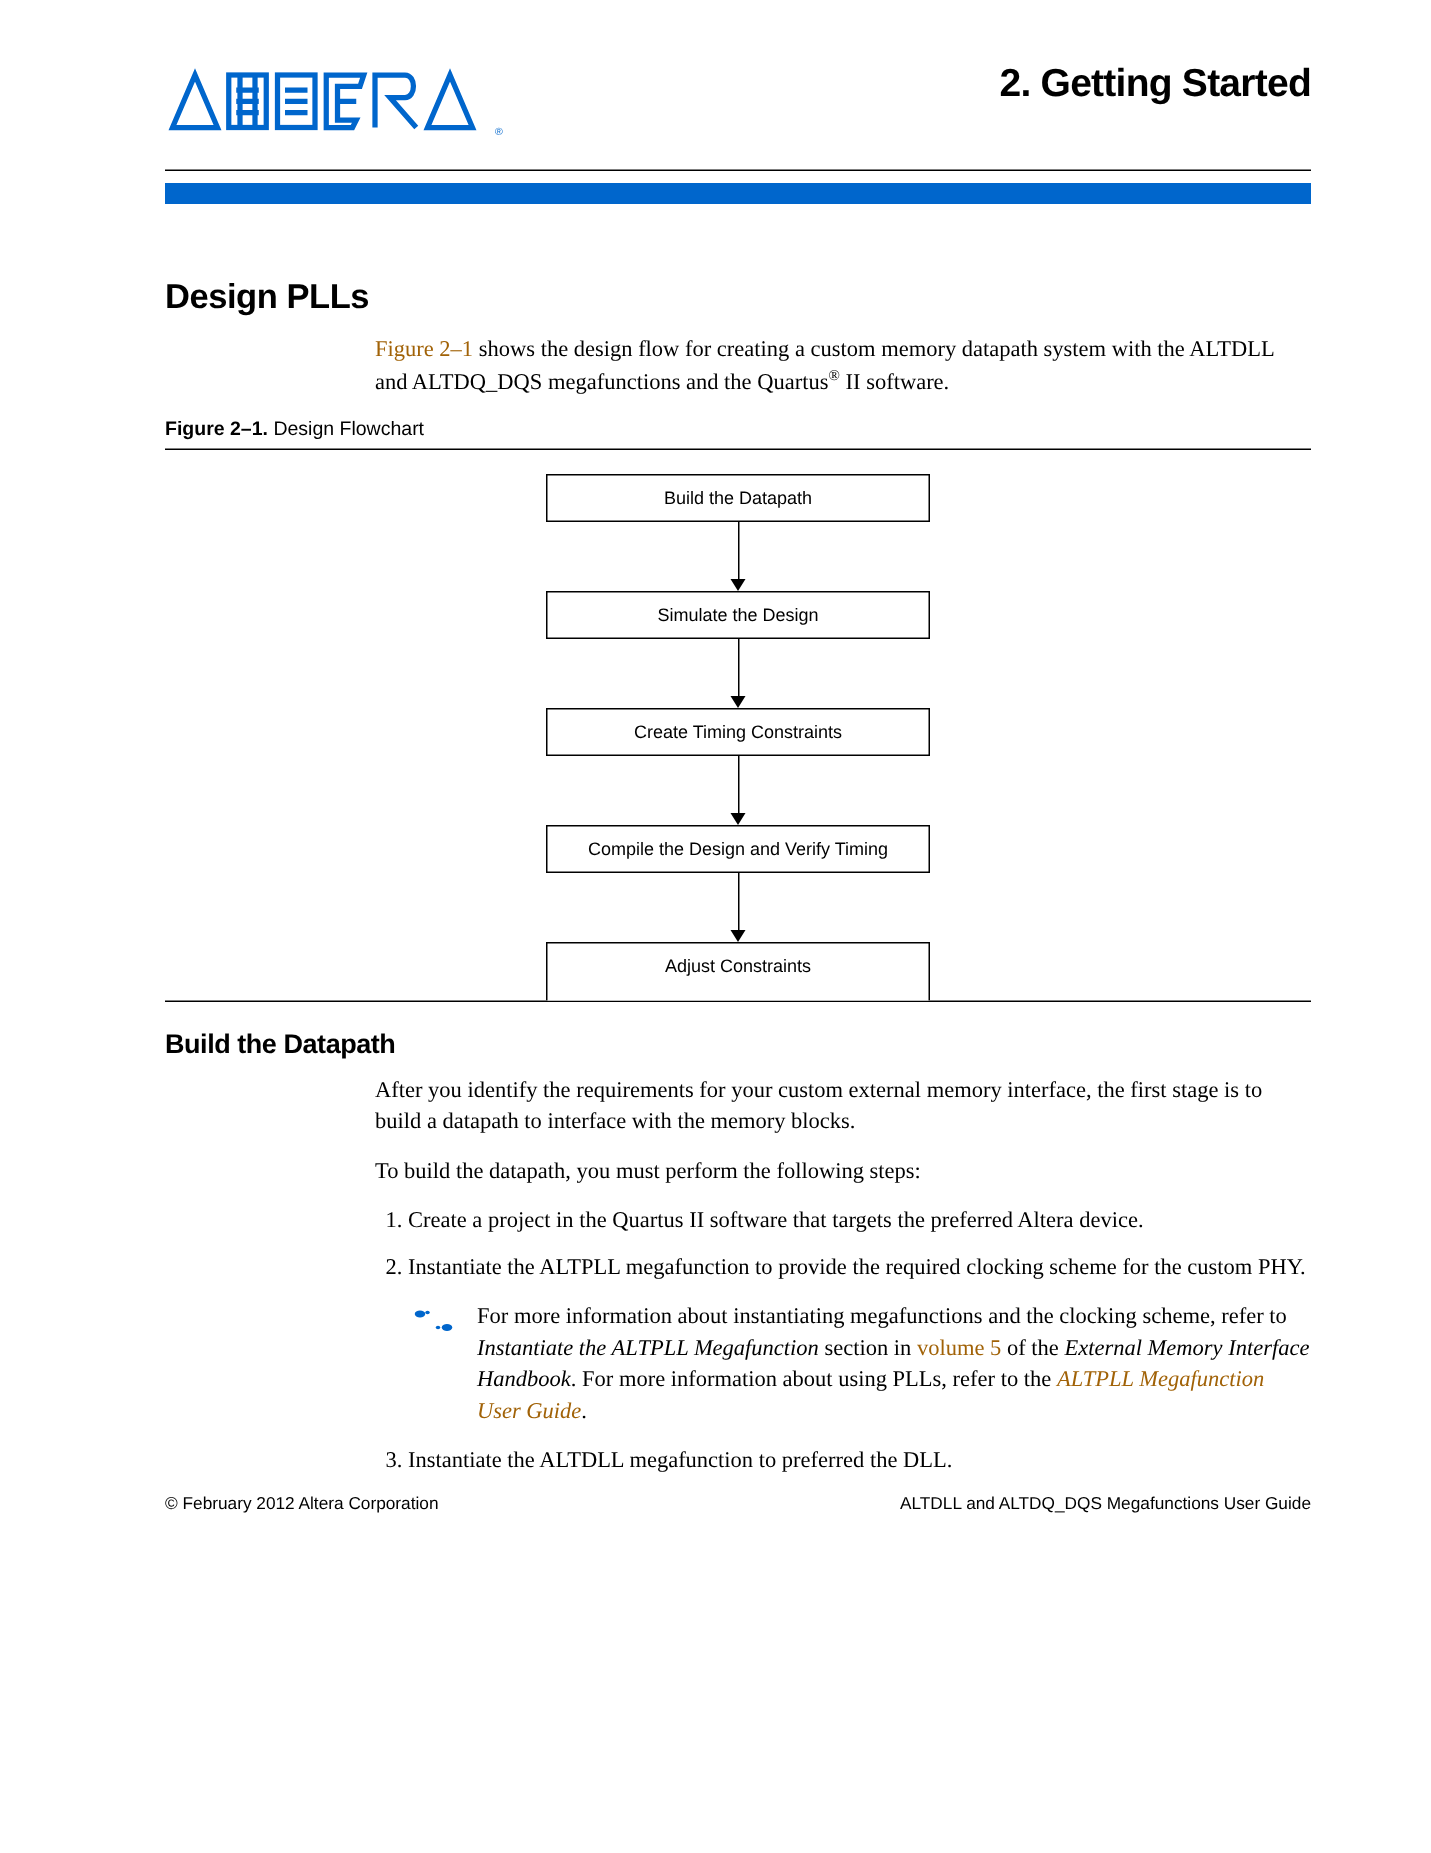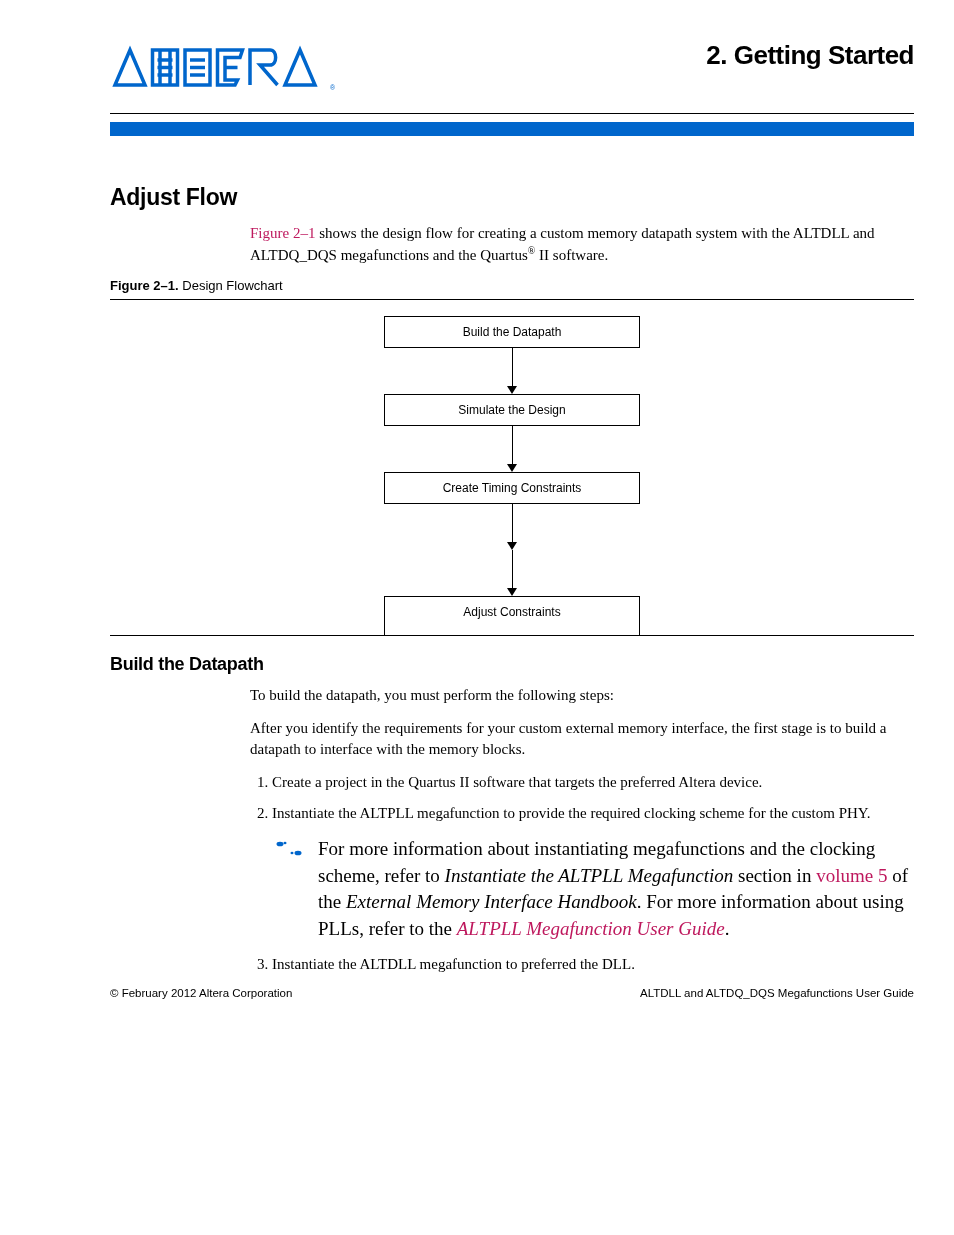--- a/index.html
+++ b/index.html
@@ -4,21 +4,21 @@
 <style>
   body {
     margin: 0;
     padding: 0;
     background: #fff;
     font-family: Georgia, 'Times New Roman', serif;
     color: #000;
     width: 954px;
   }
   .page {
-    padding: 40px 40px 40px 110px;
+    padding: 40px 80px 40px 110px;
     box-sizing: border-box;
   }
   .header {
     display: flex;
     justify-content: space-between;
     align-items: flex-start;
     margin-bottom: 18px;
   }
   .logo {
     width: 230px;
@@ -56,21 +56,21 @@
     letter-spacing: -0.3px;
     margin: 18px 0 10px 0;
   }
   .body-text {
     font-size: 15px;
     line-height: 1.4;
     margin: 0 0 12px 0;
     margin-left: 140px;
   }
   .green-link {
-    color: #be185d;
+    color: #a16207;
   }
   .italic { font-style: italic; }
   .sup { font-size: 10px; vertical-align: super; }
   .fig-caption {
     font-family: Arial, Helvetica, sans-serif;
     font-size: 13px;
     margin: 12px 0 6px 0;
   }
   .fig-caption-bold { font-weight: 700; }
   .flowchart-wrap {
@@ -116,21 +116,21 @@
     margin: 0 0 12px 140px;
     padding-left: 22px;
     font-size: 15px;
     line-height: 1.4;
   }
   .ol li { margin-bottom: 10px; }
   .note-block {
     display: flex;
     align-items: flex-start;
     margin: 8px 0 12px 164px;
-    font-size: 19px;
+    font-size: 15px;
     line-height: 1.4;
   }
   .note-icon {
     flex: 0 0 44px;
     padding-top: 2px;
   }
   .note-text { flex: 1; }
   .footer {
     display: flex;
     justify-content: space-between;
@@ -163,21 +163,21 @@
         <path d="M350 90 L380 20 L410 90 Z"></path>
       </g>
       <text x="440" y="100" font-size="14" fill="#0066cc" font-family="Arial">®</text>
     </svg>
     <div class="chapter-title">2.  Getting Started</div>
   </div>
 
   <hr class="thin-rule">
   <div class="blue-bar"></div>
 
-  <div class="h1">Adjust Flow</div>
+  <div class="h1">Design PLLs</div>
 
 
   <p class="body-text">
     <span class="green-link">Figure 2–1</span><span> shows the design flow for creating a custom memory datapath system with the ALTDLL and ALTDQ_DQS megafunctions and the Quartus</span><span class="sup">®</span><span> II software.</span>
   </p>
 
   <div class="fig-caption">
     <span class="fig-caption-bold">Figure 2–1.</span>
     <span>Design Flowchart</span>
   </div>
@@ -192,32 +192,33 @@
       <div class="fc-box">Simulate the Design</div>
       <div class="fc-arrow">
           <div class="fc-arrow-line"></div>
           <div class="fc-arrow-head"></div>
         </div>
       <div class="fc-box">Create Timing Constraints</div>
       <div class="fc-arrow">
           <div class="fc-arrow-line"></div>
           <div class="fc-arrow-head"></div>
         </div>
+      <div class="fc-box">Compile the Design and Verify Timing</div>
       <div class="fc-arrow">
           <div class="fc-arrow-line"></div>
           <div class="fc-arrow-head"></div>
         </div>
       <div class="fc-box" style="border-bottom:none;padding-bottom:16px;">Adjust Constraints</div>
     </div>
   </div>
 
   <div class="h2">Build the Datapath</div>
 
+  <p class="body-text">After you identify the requirements for your custom external memory interface, the first stage is to build a datapath to interface with the memory blocks.</p>
   <p class="body-text">To build the datapath, you must perform the following steps:</p>
-  <p class="body-text">After you identify the requirements for your custom external memory interface, the first stage is to build a datapath to interface with the memory blocks.</p>
 
   <ol class="ol">
     <li>Create a project in the Quartus II software that targets the preferred Altera device.</li>
     <li>Instantiate the ALTPLL megafunction to provide the required clocking scheme for the custom PHY.</li>
   </ol>
 
   <div class="note-block">
     <div class="note-icon">
       <svg width="30" height="22" viewBox="0 0 30 22">
         <ellipse cx="6" cy="6" rx="3.5" ry="2.3" fill="#0066cc"></ellipse>

